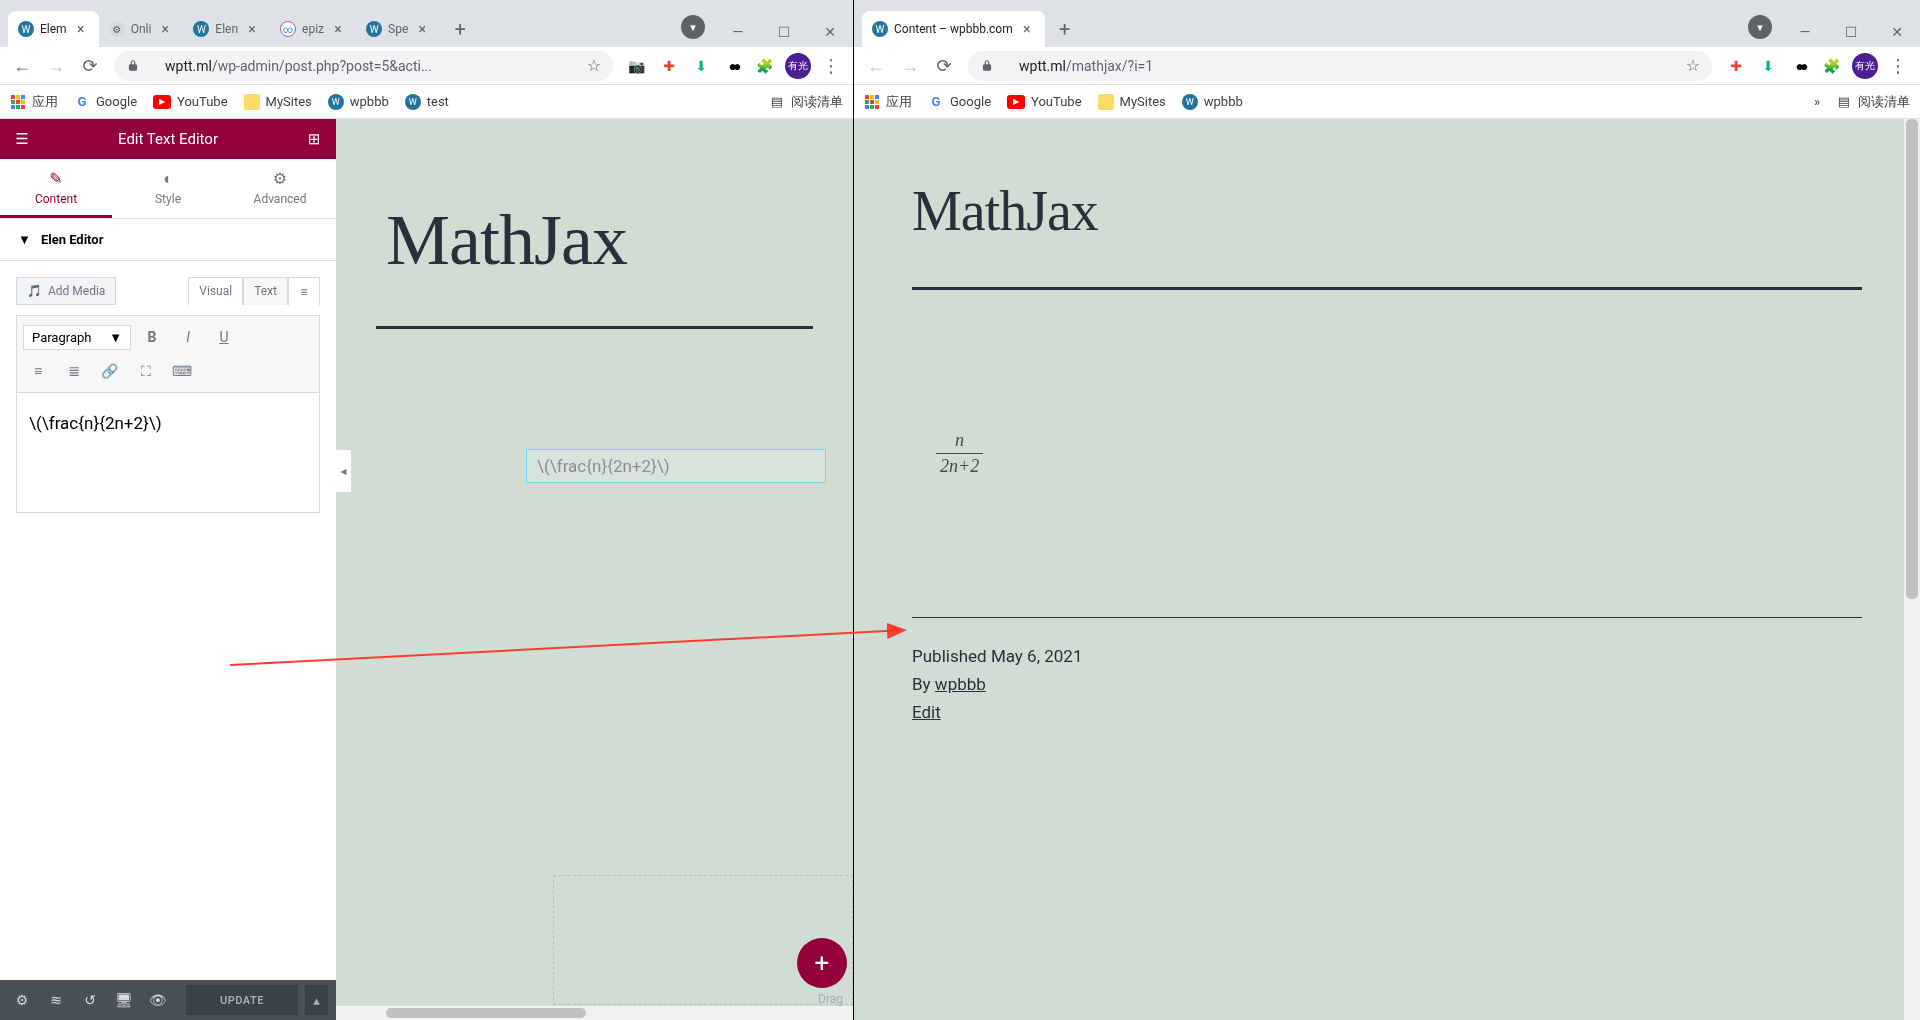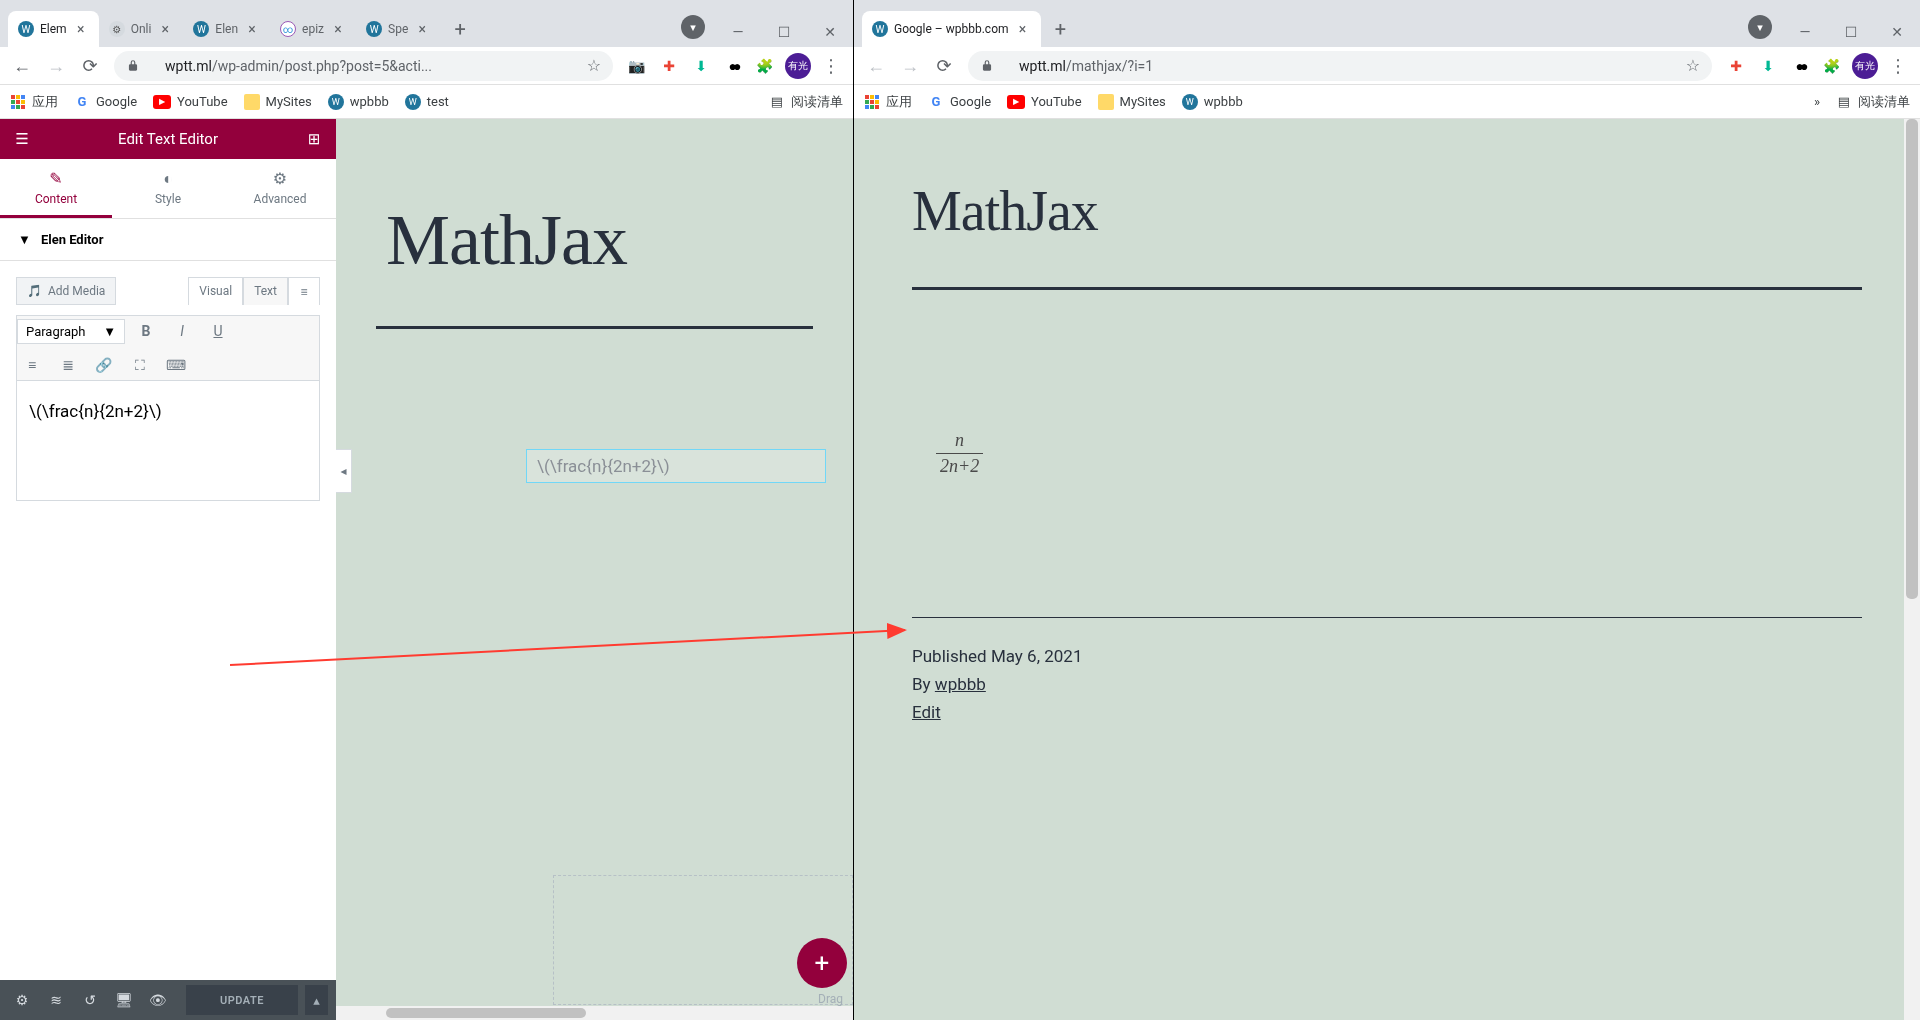--- a/index.html
+++ b/index.html
@@ -49,21 +49,21 @@
 .ptab.active { color: #93003c; border-bottom-color: #93003c; }
 .ptab-ic { font-size: 16px; }
 .section-head { height: 42px; display: flex; align-items: center; gap: 10px; padding: 0 18px; font-weight: 700; font-size: 13px; border-bottom: 1px solid #e0e0e0; }
 .widget-body { padding: 16px; flex: 1; display: flex; flex-direction: column; }
 .media-row { display: flex; gap: 4px; margin-bottom: 10px; }
 .add-media { background: #f1f3f5; border: 1px solid #d5dadf; padding: 6px 10px; font-size: 12px; display: flex; align-items: center; gap: 6px; color: #6d7882; }
 .editor-tabs { display: flex; margin-left: auto; }
 .etab { border: 1px solid #d5dadf; border-bottom: none; padding: 6px 10px; font-size: 12px; background: #fff; color: #6d7882; }
 .etab.active { background: #f7f7f7; }
 .etab.db { width: 32px; display: flex; align-items: center; justify-content: center; }
-.fmt-toolbar { border: 1px solid #d5dadf; background: #f7f7f7; }
+.fmt-toolbar { border: 1px solid #d5dadf; background: #f7f7f7; padding: 6px; }
 .fmt-row { display: flex; align-items: center; gap: 6px; margin-bottom: 4px; }
 .fmt-row:last-child { margin-bottom: 0; }
 .para-select { border: 1px solid #d5dadf; background: #fff; padding: 4px 8px; font-size: 13px; display: flex; align-items: center; gap: 8px; width: 108px; justify-content: space-between; }
 .fmt-btn { width: 30px; height: 30px; display: flex; align-items: center; justify-content: center; color: #6d7882; font-size: 14px; }
 .editor-content { border: 1px solid #d5dadf; border-top: none; padding: 20px 12px; background: #fff; min-height: 120px; font-size: 17px; }
 .panel-spacer { flex: 1; }
 .panel-footer { height: 40px; background: #495157; display: flex; align-items: center; padding: 0 8px; gap: 6px; }
 .pf-btn { width: 28px; height: 28px; display: flex; align-items: center; justify-content: center; color: #d5dadf; font-size: 14px; }
 .update-btn { flex: 1; background: #39414a; color: #a4afb7; height: 30px; display: flex; align-items: center; justify-content: center; font-size: 11px; font-weight: 600; letter-spacing: 0.5px; margin-left: 8px; }
 .update-chev { width: 24px; height: 30px; background: #39414a; display: flex; align-items: center; justify-content: center; color: #a4afb7; border-left: 1px solid #495157; }
@@ -315,21 +315,21 @@
           </div>
     </div>
   </div>
 </div>
 
 <div class="right-window">
   <div class="titlebar">
     <div class="tabstrip">
       <div class="tab active" style="max-width:260px;">
         <span class="tab-favicon fc-wp">W</span>
-        <span class="tab-title">Google – wpbbb.com</span>
+        <span class="tab-title">Content – wpbbb.com</span>
         <span class="tab-close">×</span>
       </div>
       <div class="newtab">+</div>
     </div>
     <div class="media-icon">▾</div>
     <div class="win-controls">
       <div class="win-btn">—</div>
       <div class="win-btn">☐</div>
       <div class="win-btn">✕</div>
     </div>

